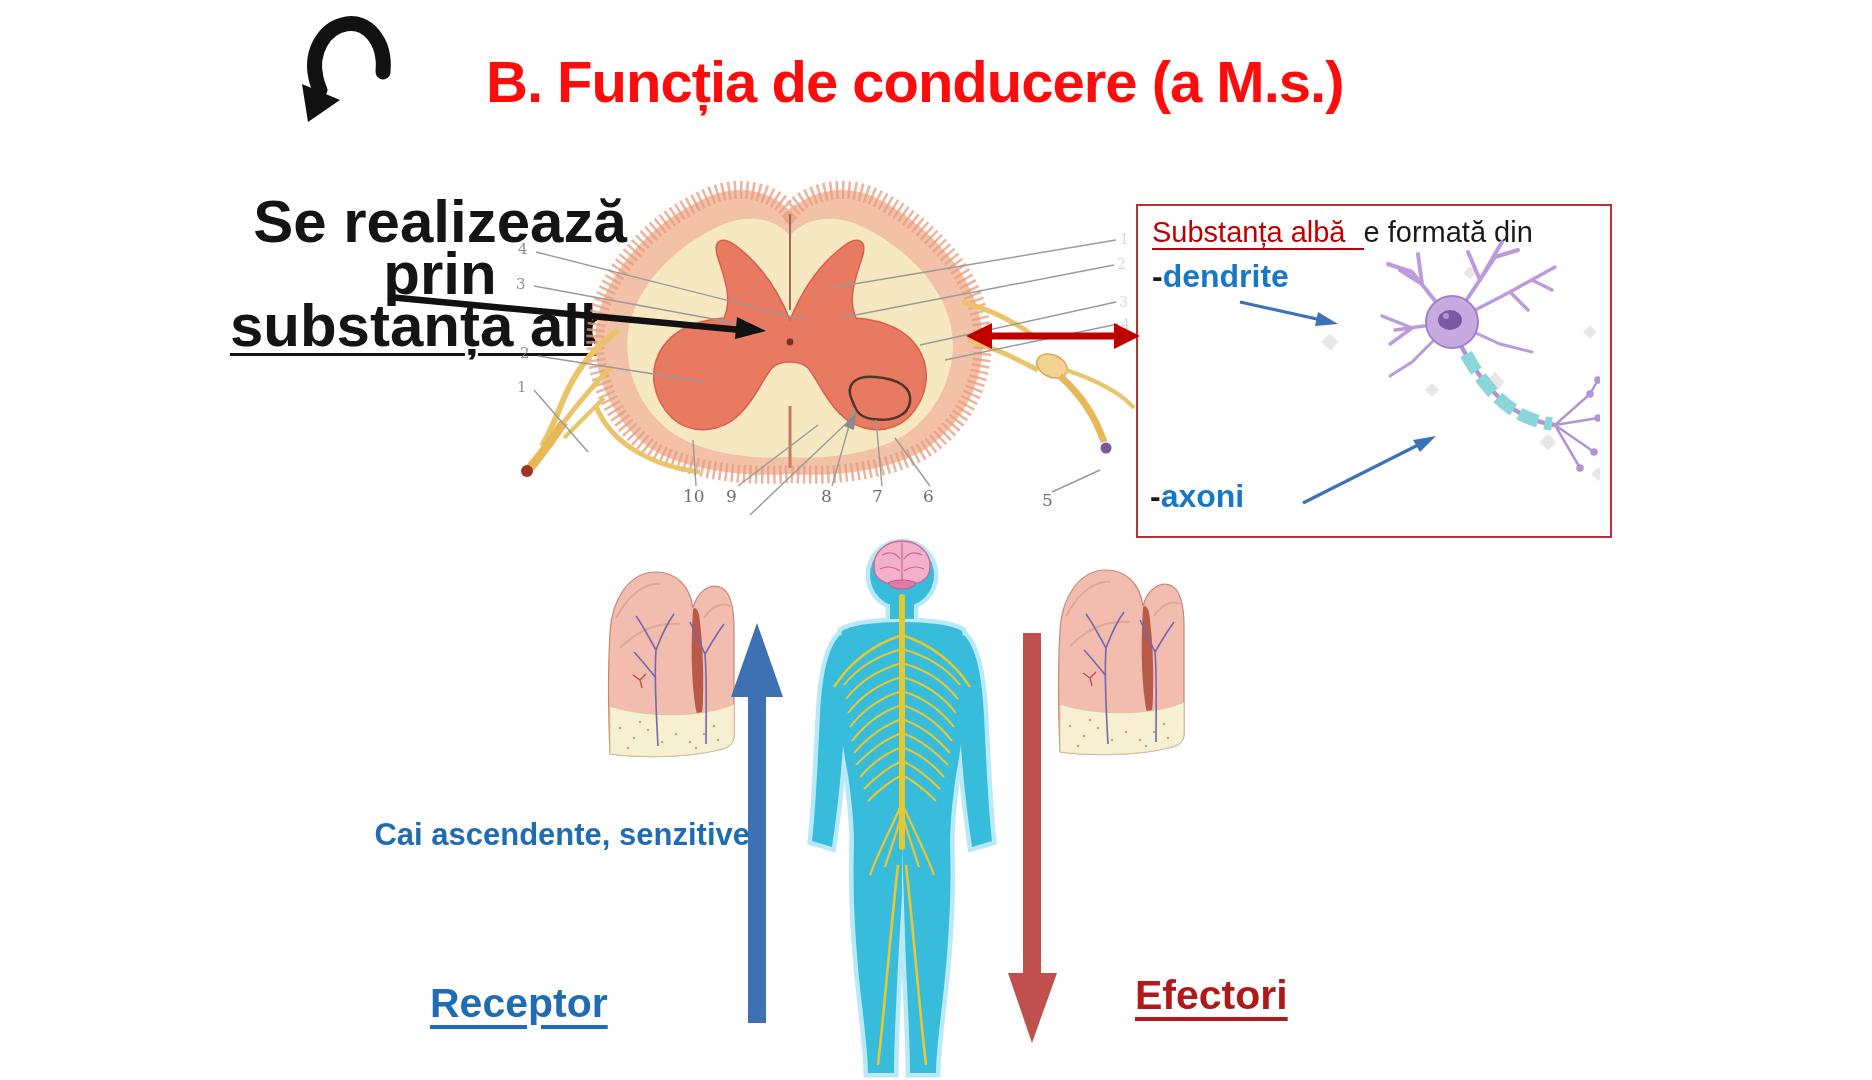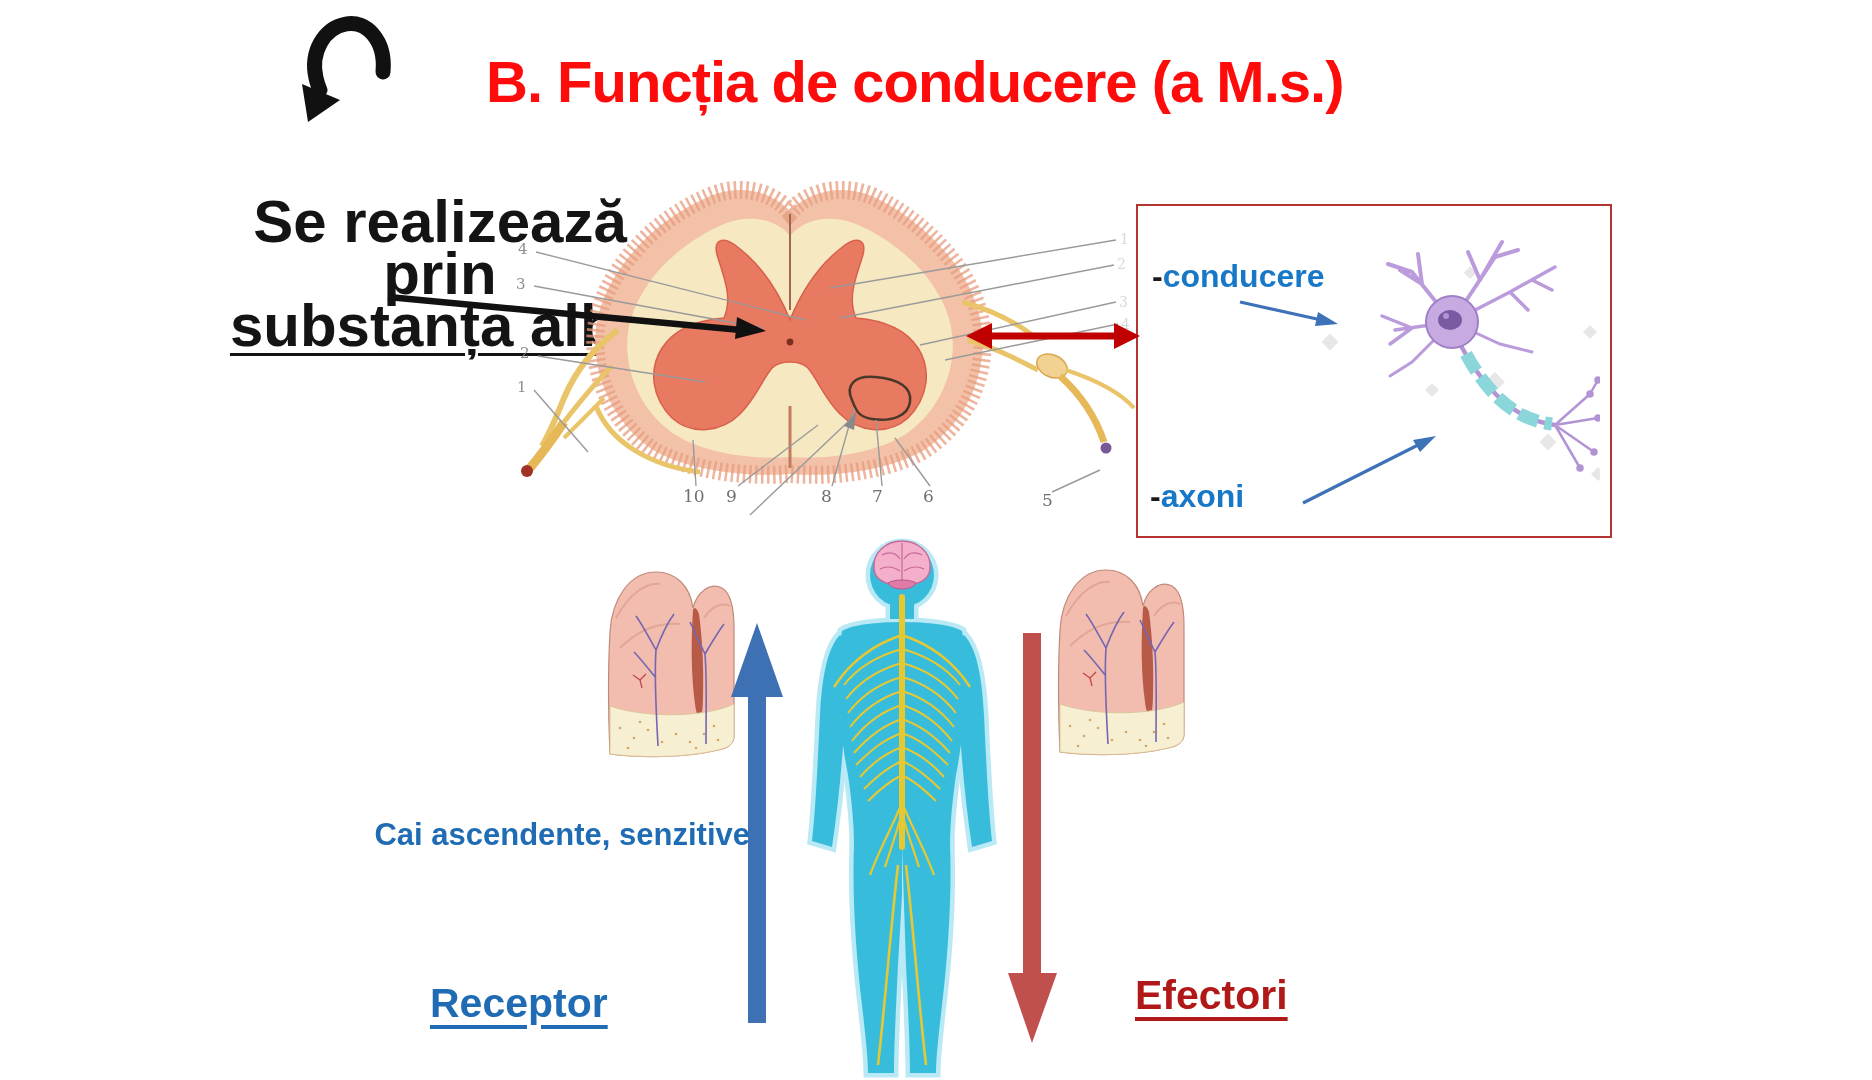--- a/index.html
+++ b/index.html
@@ -117,22 +117,25 @@
       <text class="numB" x="423" y="332">6</text>
       <text class="numB" x="542" y="336">5</text>
       <text class="numR" x="620" y="74">1</text>
       <text class="numR" x="617" y="99">2</text>
       <text class="numR" x="619" y="137">3</text>
       <text class="numR" x="621" y="159">4</text>
     </g>
   </svg>
 
   <div class="abs" id="wm-box">
+    <div class="box-title">
+      <span class="red-u">Substanța albă </span><span>e formată din</span>
+    </div>
     <div class="box-item" id="item-dendrite">
-      <span>-</span><span class="blue">conducere</span>
+      <span>-</span><span class="blue">dendrite</span>
     </div>
     <div class="box-item" id="item-axoni">
       <span>-</span><span class="blue">axoni</span>
     </div>
   </div>
 
   <svg class="abs" style="left:1150px;top:212px;" width="450" height="318" viewBox="0 0 450 318">
     <g fill="#d4d4d4" opacity="0.55">
       <rect x="174" y="124" width="12" height="12" transform="rotate(45 180 130)"></rect>
       <rect x="277" y="173" width="10" height="10" transform="rotate(45 282 178)"></rect>

